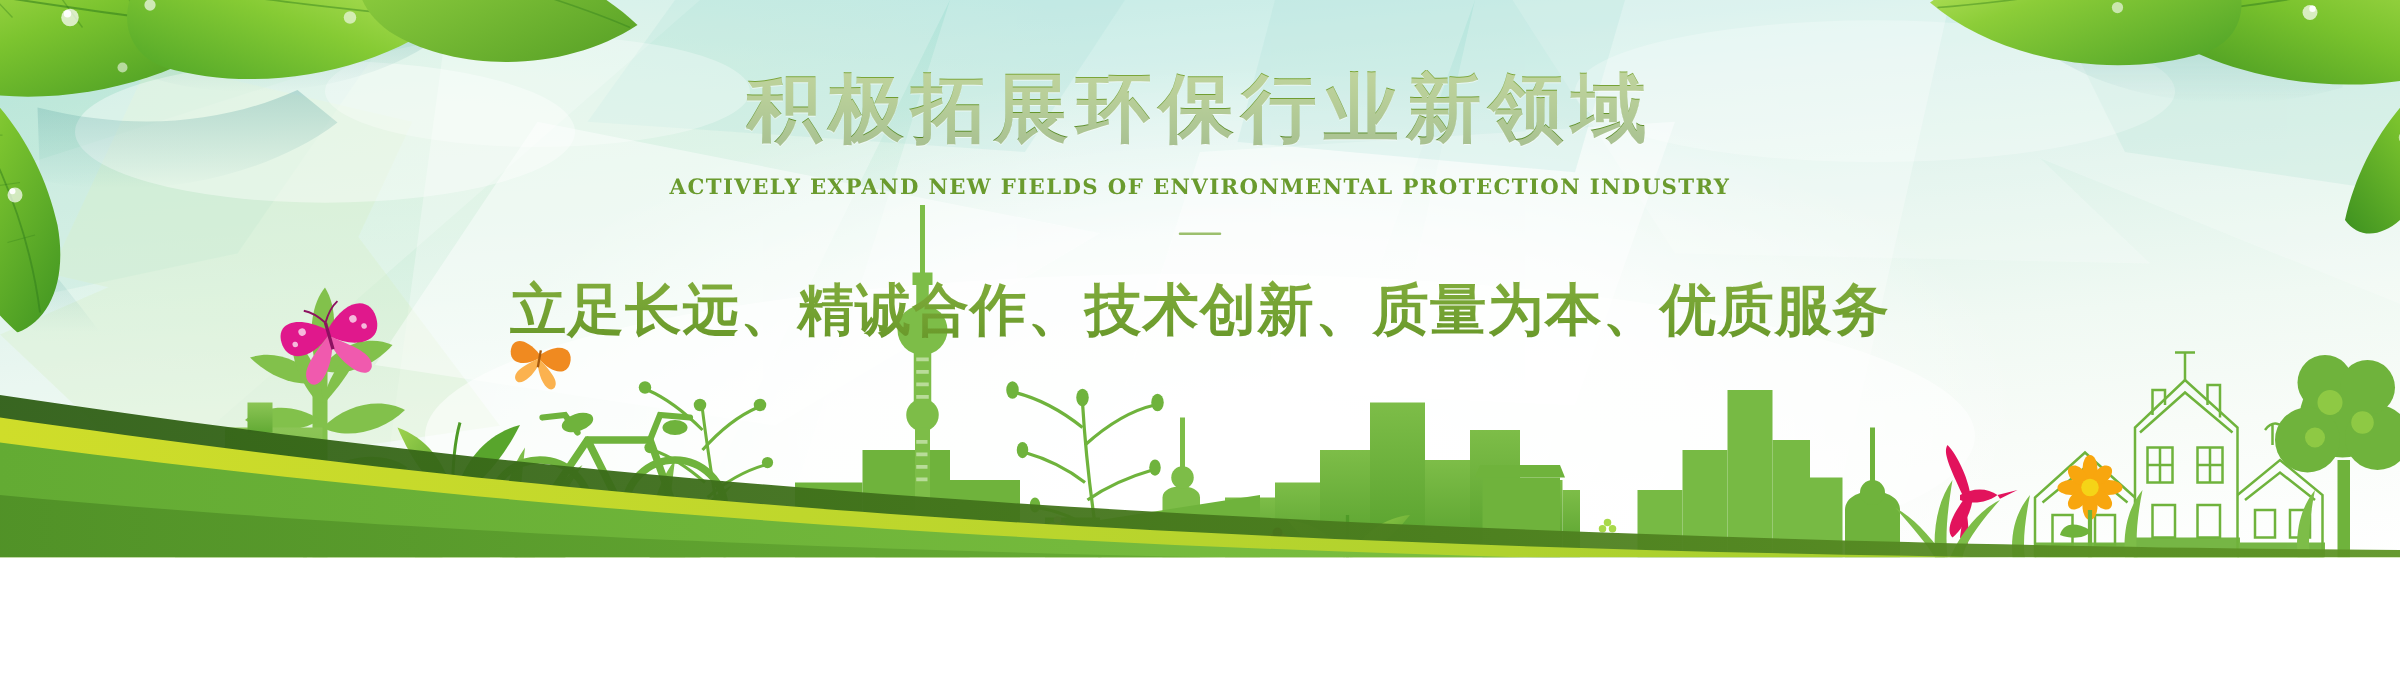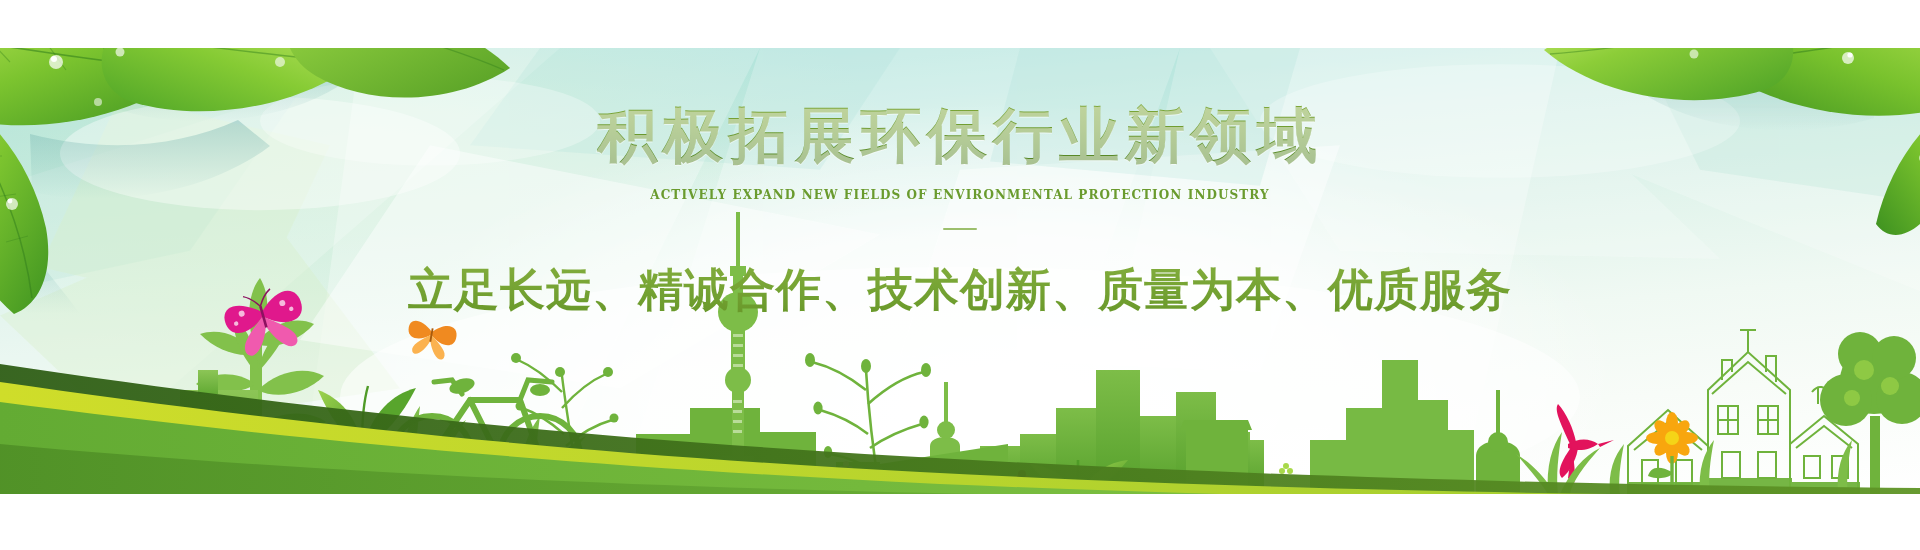--- a/index.html
+++ b/index.html
@@ -5,21 +5,20 @@
   * { margin:0; padding:0; box-sizing:border-box; }
   html,body { width:1920px; height:550px; overflow:hidden; }
   body { font-family:"Liberation Serif", serif; background:#fff; }
 
   #banner {
     position:relative; width:1920px; height:446px; overflow:hidden;
     background:
       radial-gradient(ellipse 900px 420px at 52% 78%, rgba(255,255,255,0.97) 0%, rgba(255,255,255,0.75) 38%, rgba(255,255,255,0) 70%),
       radial-gradient(ellipse 760px 300px at 18% 22%, rgba(214,241,214,0.75) 0%, rgba(214,241,214,0) 72%),
       linear-gradient(175deg, #9fe0dd 0%, #b6e6df 14%, #cfeee6 30%, #e2f4ec 48%, #f0f9f3 64%, #f8fcf8 80%, #ffffff 100%);
-    margin-top: 48px;
   }
 
   
   .facets { position:absolute; inset:0; }
   .facets svg { width:100%; height:100%; display:block; }
 
   
   .leafgroup { position:absolute; }
   #leaves-tl { left:-30px; top:-34px; width:560px; height:300px; }
   #leaves-tr { right:-24px; top:-40px; width:420px; height:240px; transform:scaleX(-1); }
@@ -36,21 +35,21 @@
     font-size:60px; font-weight:700; letter-spacing:6px;
     line-height:1.06;
     background:linear-gradient(180deg,#7fa83a 0%,#6f9c31 38%,#5e8f2a 70%,#4f7f22 100%);
     -webkit-background-clip:text; background-clip:text;
     -webkit-text-fill-color:transparent; color:#5e8f2a;
     text-shadow:0 1px 0 rgba(255,255,255,0.5);
   }
   .subhead {
     margin-top:20px;
     font-family:"DejaVu Serif","Liberation Serif",serif;
-    font-size:12px; font-weight:700; letter-spacing:1.1px;
+    font-size:17px; font-weight:700; letter-spacing:1.1px;
     color:#6a9b2e; white-space:nowrap;
   }
   .divider {
     margin-top:26px; width:34px; height:2px;
     background:#8bb453; border-radius:2px; opacity:.85;
   }
   .slogan {
     margin-top:30px;
     font-family:"DejaVu Serif","Liberation Serif",serif;
     font-size:45px; font-weight:700; letter-spacing:1px;

